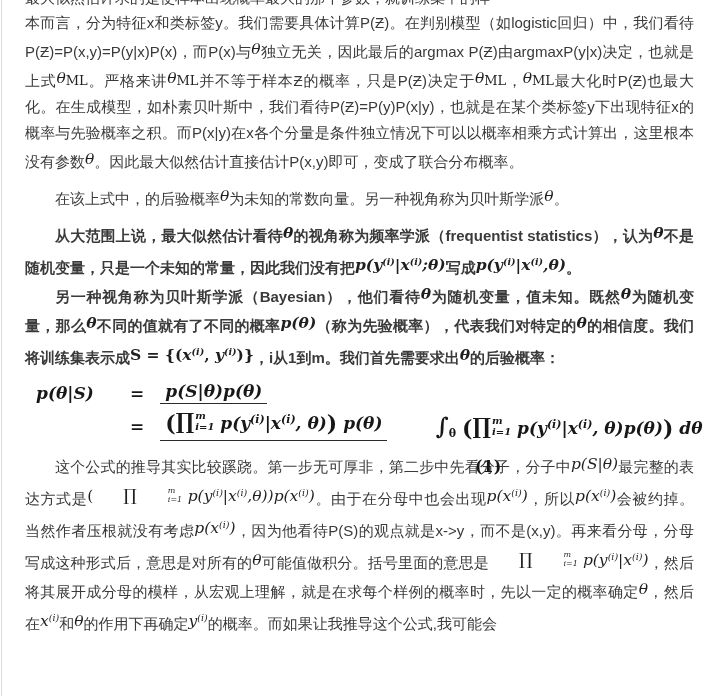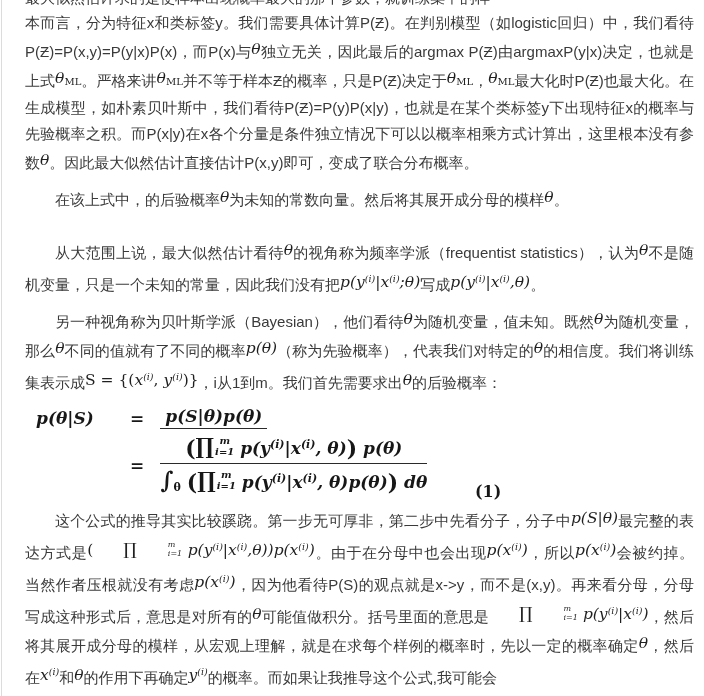--- a/index.html
+++ b/index.html
@@ -12,66 +12,66 @@
   .clip{height:8px;overflow:hidden;position:relative;}
   .clip span{position:absolute;top:-11px;left:25px;white-space:nowrap;font-size:15px;color:#3a3a3a;}
   .para{
     margin:0 0 0 25px;padding-right:10px;
     font-size:15px;line-height:26px;color:#3a3a3a;
     text-align:justify;
   }
   .indent{text-indent:2em;}
   #p1{margin-top:2px;}
   #p2{margin-top:8px;}
-  #p3{margin-top:24px;}
-  #p4{margin-top:8px;}
+  #p3{margin-top:8px;font-weight:bold;}
+  #p4{margin-top:0;font-weight:bold;}
   #p5{margin-top:0;}
   
   .math{
     font-family:"DejaVu Serif","Liberation Serif",serif;
     color:#1f1f1f;font-size:15.5px;vertical-align:3px;white-space:nowrap;
   }
   .m-t{font-style:normal;}
   .m-i{font-style:italic;}
   .m-sup{font-size:9.5px;vertical-align:5px;font-style:italic;}
-  .m-sub{font-size:10px;vertical-align:-2px;font-style:normal;}
+  .m-sub{font-size:13px;vertical-align:-2px;font-style:normal;}
   .m-int{font-size:20px;font-style:normal;}
   .m-lim{display:inline-flex;align-items:center;}
   .m-base{font-size:17px;font-style:normal;line-height:1;}
   .m-scripts{display:inline-flex;flex-direction:column;font-size:8px;line-height:1.1;font-style:italic;margin-left:1px;justify-content:center;}
   
   .equation{margin:10px 0 10px 36px;position:relative;
     font-family:"DejaVu Serif","Liberation Serif",serif;color:#171717;font-weight:bold;}
   .eq-row{display:flex;align-items:center;}
   .eq-row + .eq-row{margin-top:6px;}
   .mathfont{font-family:"DejaVu Serif","Liberation Serif",serif;font-size:17px;font-style:italic;color:#171717;}
   .mathfont .m-sup{font-size:11px;vertical-align:6px;}
   .mathfont .m-sub{font-size:11px;vertical-align:-3px;}
   .mathfont .m-base{font-size:22px;}
   .mathfont .m-int{font-size:23px;}
   .mathfont .m-scripts{font-size:10px;}
   .m-big{font-size:22px;font-style:normal;vertical-align:-2px;}
   .eq-lhs{width:78px;display:inline-block;}
   .eq-rel{margin:0 16px;font-style:normal;}
-  .frac{display:inline-flex;flex-direction:column;text-align:center;}
+  .frac{display:inline-flex;flex-direction:row;gap:48px;}
   .num{display:block;border-bottom:1px solid #2a2a2a;padding:0 5px 2px 5px;}
   .den{display:block;padding-top:2px;}
   .eqnum{position:absolute;left:439px;top:76px;font-size:16px;font-style:normal;color:#171717;}
 </style>
 </head>
 <body>
 
 <div id="edge-line"></div>
 
 <div class="clip">
   <span>最大似然估计求的是使样本出现概率最大的那个参数，就训练集中的样</span>
 </div>
 
 <p class="para" id="p1"><span class="zh">本而言，分为特征x和类标签y。我们需要具体计算P(Ƶ)。在判别模型（如logistic回归）中，我们看待P(Ƶ)=P(x,y)=P(y|x)P(x)，而P(x)与</span><span class="math"><span class="m-i">θ</span></span><span class="zh">独立无关，因此最后的argmax P(Ƶ)由argmaxP(y|x)决定，也就是上式</span><span class="math"><span class="m-i">θ</span><span class="m-sub">ML</span></span><span class="zh">。严格来讲</span><span class="math"><span class="m-i">θ</span><span class="m-sub">ML</span></span><span class="zh">并不等于样本Ƶ的概率，只是P(Ƶ)决定于</span><span class="math"><span class="m-i">θ</span><span class="m-sub">ML</span></span><span class="zh">，</span><span class="math"><span class="m-i">θ</span><span class="m-sub">ML</span></span><span class="zh">最大化时P(Ƶ)也最大化。在生成模型，如朴素贝叶斯中，我们看待P(Ƶ)=P(y)P(x|y)，也就是在某个类标签y下出现特征x的概率与先验概率之积。而P(x|y)在x各个分量是条件独立情况下可以以概率相乘方式计算出，这里根本没有参数</span><span class="math"><span class="m-i">θ</span></span><span class="zh">。因此最大似然估计直接估计P(x,y)即可，变成了联合分布概率。</span></p>
-<p class="para indent" id="p2"><span class="zh">在该上式中，的后验概率</span><span class="math"><span class="m-i">θ</span></span><span class="zh">为未知的常数向量。然后将其展开成分母的模样</span><span class="math"><span class="m-i">θ</span></span><span class="zh">。</span></p>
+<p class="para indent" id="p2"><span class="zh">在该上式中，的后验概率</span><span class="math"><span class="m-i">θ</span></span><span class="zh">为未知的常数向量。另一种视角称为贝叶斯学派</span><span class="math"><span class="m-i">θ</span></span><span class="zh">。</span></p>
 <p class="para indent" id="p3"><span class="zh">从大范围上说，最大似然估计看待</span><span class="math"><span class="m-i">θ</span></span><span class="zh">的视角称为频率学派（frequentist statistics），认为</span><span class="math"><span class="m-i">θ</span></span><span class="zh">不是随机变量，只是一个未知的常量，因此我们没有把</span><span class="math"><span class="m-i">p(y</span><span class="m-sup">(i)</span><span class="m-i">|x</span><span class="m-sup">(i)</span><span class="m-i">;θ)</span></span><span class="zh">写成</span><span class="math"><span class="m-i">p(y</span><span class="m-sup">(i)</span><span class="m-i">|x</span><span class="m-sup">(i)</span><span class="m-i">,θ)</span></span><span class="zh">。</span></p>
 <p class="para indent" id="p4"><span class="zh">另一种视角称为贝叶斯学派（Bayesian），他们看待</span><span class="math"><span class="m-i">θ</span></span><span class="zh">为随机变量，值未知。既然</span><span class="math"><span class="m-i">θ</span></span><span class="zh">为随机变量，那么</span><span class="math"><span class="m-i">θ</span></span><span class="zh">不同的值就有了不同的概率</span><span class="math"><span class="m-i">p(θ)</span></span><span class="zh">（称为先验概率），代表我们对特定的</span><span class="math"><span class="m-i">θ</span></span><span class="zh">的相信度。我们将训练集表示成</span><span class="math"><span class="m-t">S = {(</span><span class="m-i">x</span><span class="m-sup">(i)</span><span class="m-t">, </span><span class="m-i">y</span><span class="m-sup">(i)</span><span class="m-t">)}</span></span><span class="zh">，i从1到m。我们首先需要求出</span><span class="math"><span class="m-i">θ</span></span><span class="zh">的后验概率：</span></p>
 
 <div class="equation">
   <div class="eq-row">
     <span class="eq-lhs mathfont"><span class="m-i">p(θ|S)</span></span>
     <span class="eq-rel mathfont">=</span>
     <span class="frac">
       <span class="num mathfont"><span class="m-i">p(S|θ)p(θ)</span></span>
     </span>

